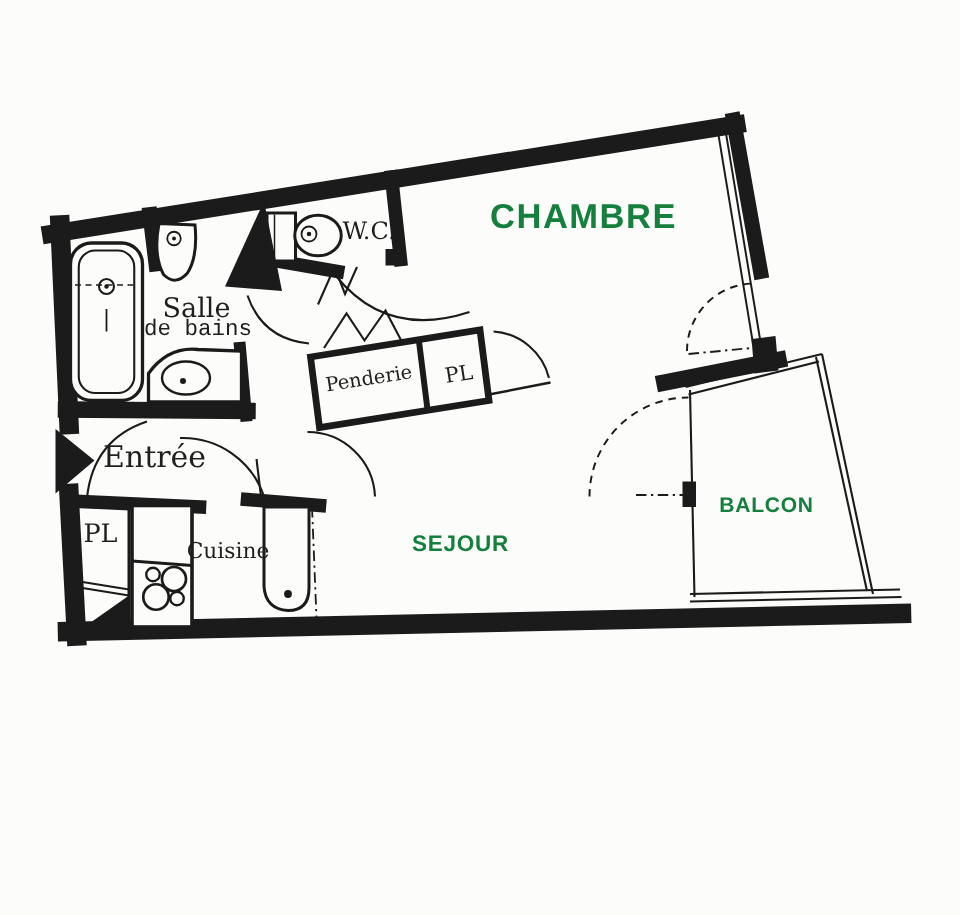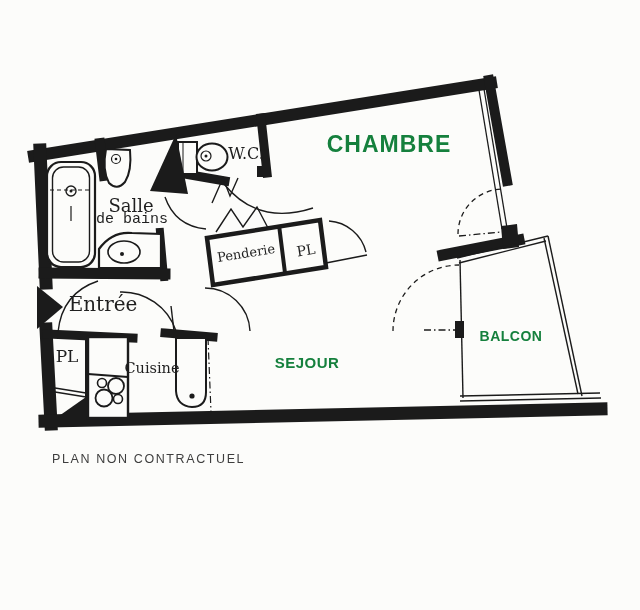--- a/index.html
+++ b/index.html
@@ -154,15 +154,14 @@
   <div class="lbl" id="lbl-salle-1">Salle</div>
   <div class="lbl" id="lbl-salle-2">de bains</div>
   <div class="lbl rot" id="lbl-penderie">Penderie</div>
   <div class="lbl rot" id="lbl-pl-upper">PL</div>
   <div class="lbl" id="lbl-entree">Entrée</div>
   <div class="lbl" id="lbl-pl-lower">PL</div>
   <div class="lbl" id="lbl-cuisine">Cuisine</div>
   <div class="lbl sans" id="lbl-sejour">SEJOUR</div>
   <div class="lbl sans" id="lbl-balcon">BALCON</div>
 
-  <div class="footer-line" id="footer-disclaimer">PLAN NON CONTRACTUEL</div>
 
 </div>
 
 </body></html>

